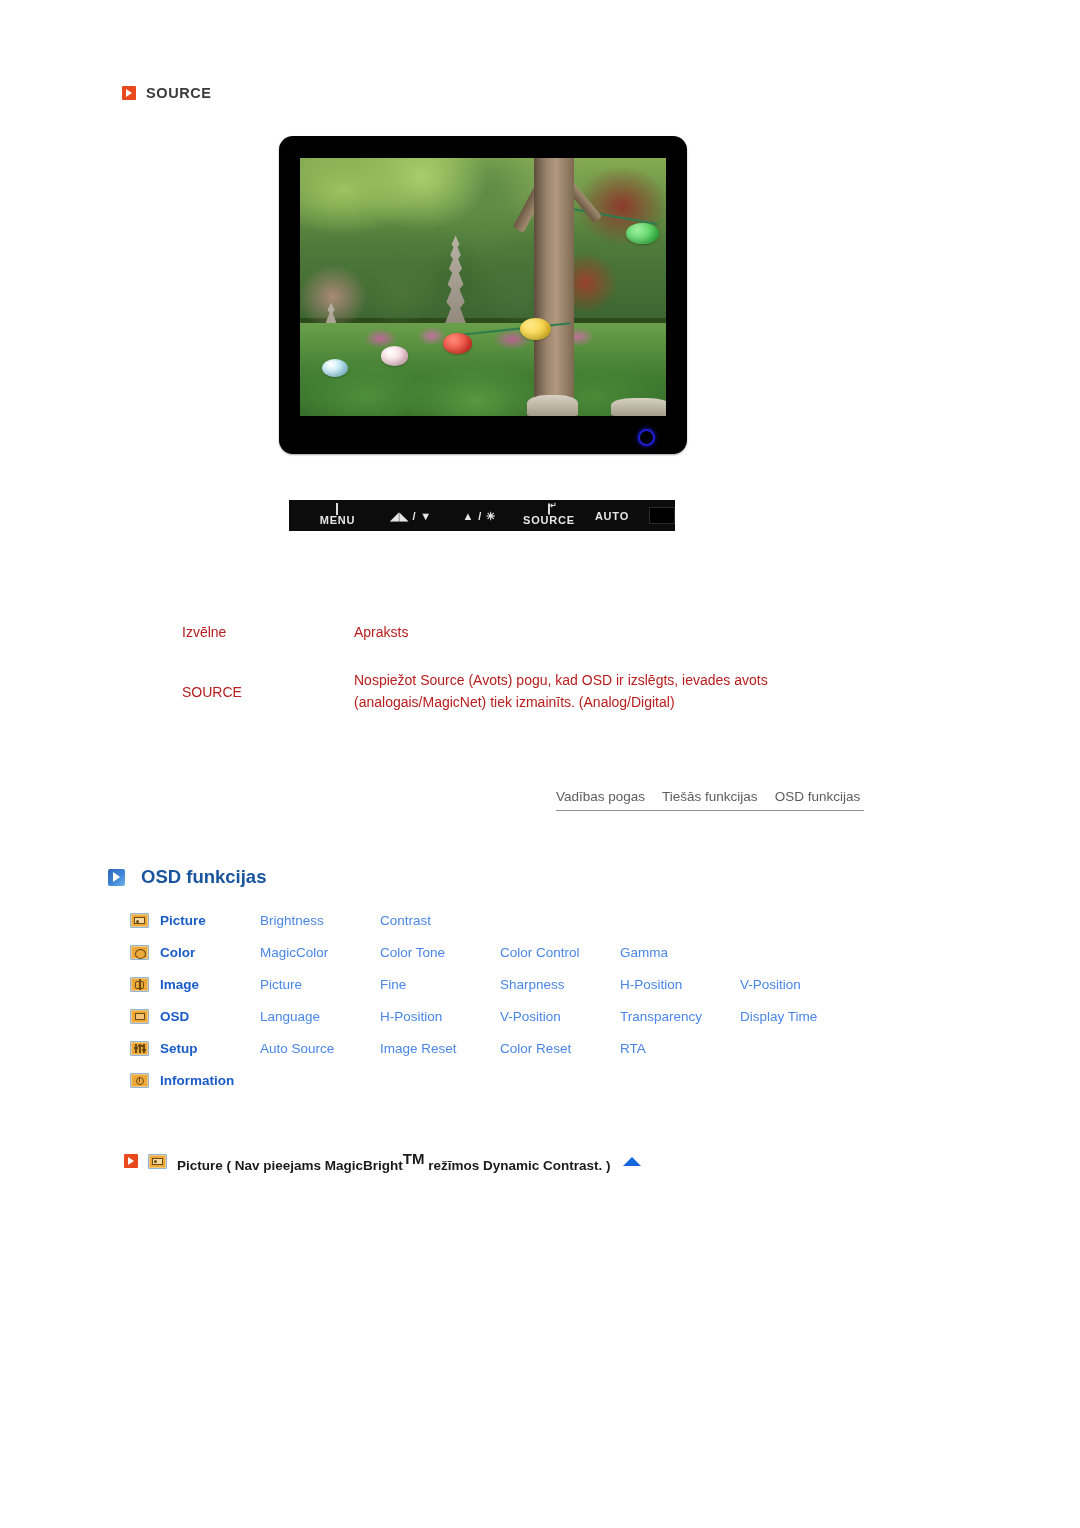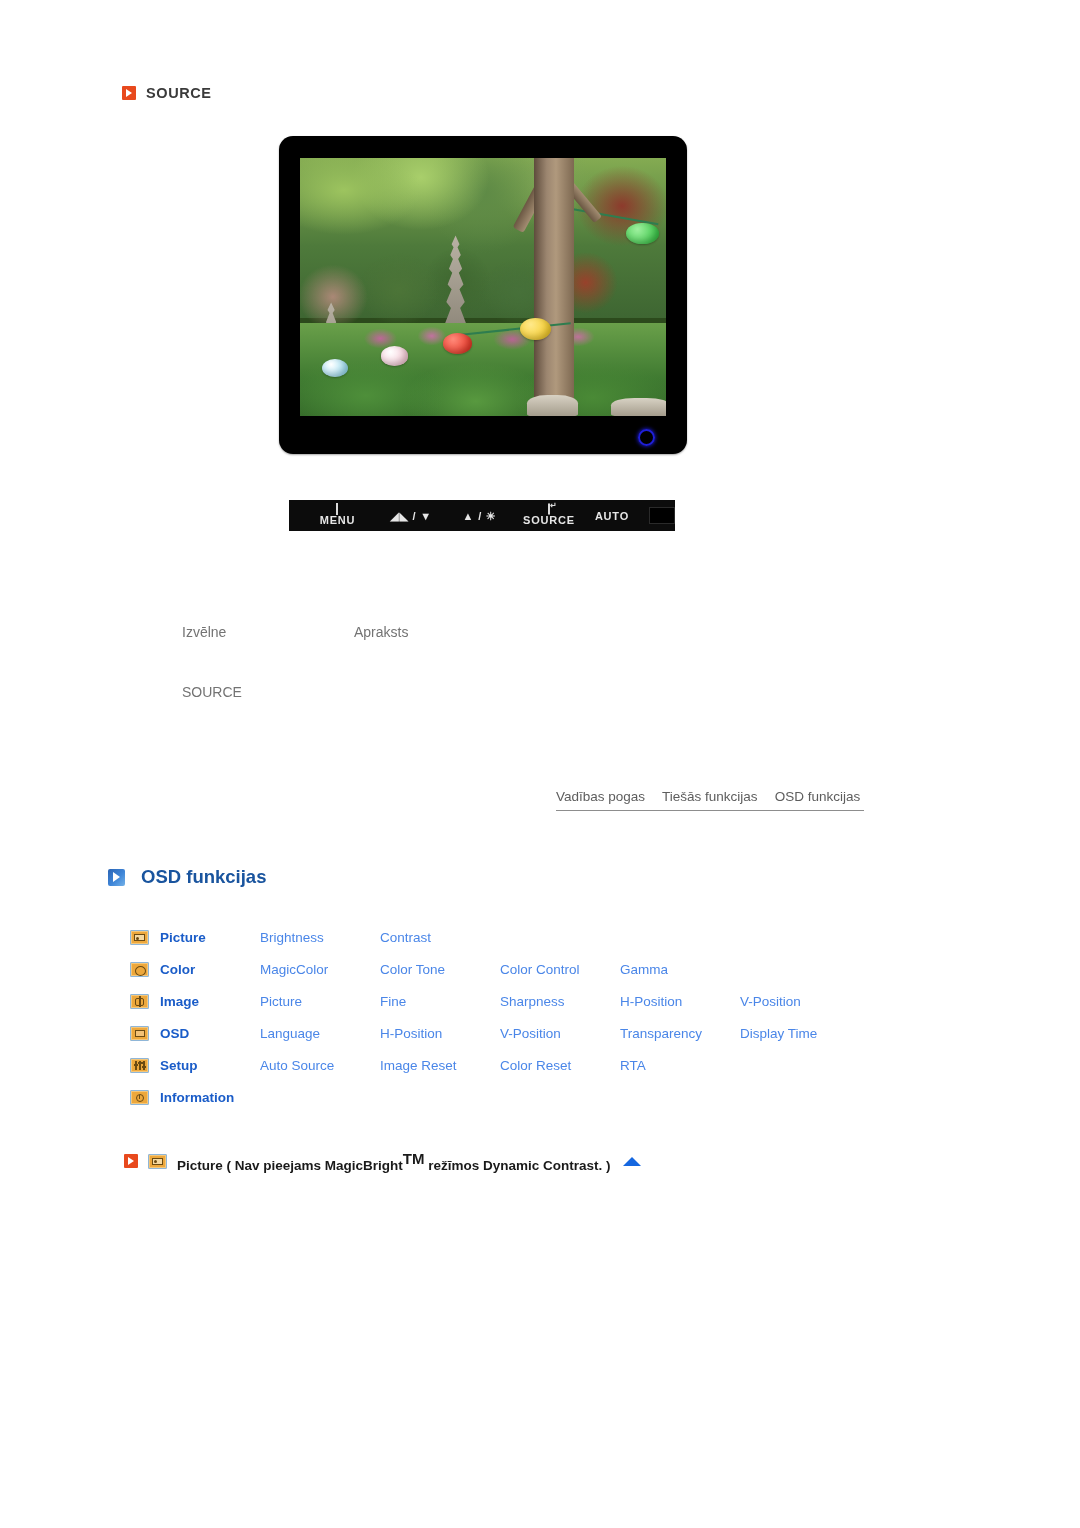--- a/index.html
+++ b/index.html
@@ -227,21 +227,21 @@
     border: 1px solid #2a2a2a;
     box-sizing: border-box;
   }
 
   
   #desc-table {
     position: absolute;
     left: 182px; top: 624px;
     width: 680px;
     font-size: 14px;
-    color: #737373;
+    color: #b91c1c;
   }
   #desc-table .hdr { display: flex; padding-bottom: 30px; }
   #desc-table .hdr .c1 { width: 172px; }
   #desc-table .row { display: flex; align-items: flex-start; }
   #desc-table .row .c1 { width: 172px; padding-top: 14px; }
   #desc-table .row .c2 { flex: 1; line-height: 1.55; }
 
   
   #tab-bar {
     position: absolute;
@@ -271,21 +271,21 @@
 
   
   #osd-matrix {
     position: absolute;
     left: 130px; top: 913px;
     width: 790px;
     font-size: 13.5px;
   }
   #osd-matrix .mrow {
     display: flex;
-    align-items: flex-end;
+    align-items: flex-start;
     height: 32px;
   }
   #osd-matrix .cat {
     width: 130px;
     display: flex;
     align-items: center;
     gap: 11px;
   }
   #osd-matrix .cat-label {
     font-weight: bold;
@@ -410,20 +410,21 @@
   </div>
 </div>
 
 <div id="desc-table">
   <div class="hdr">
     <div class="c1">Izvēlne</div>
     <div class="c2">Apraksts</div>
   </div>
   <div class="row">
     <div class="c1">SOURCE</div>
+    <div class="c2">Nospiežot Source (Avots) pogu, kad OSD ir izslēgts, ievades avots (analogais/MagicNet) tiek izmainīts. (Analog/Digital)</div>
   </div>
 </div>
 
 <div id="tab-bar">
   <span>Vadības pogas</span>
   <span>Tiešās funkcijas</span>
   <span>OSD funkcijas</span>
 </div>
 
 <div id="osd-heading">

